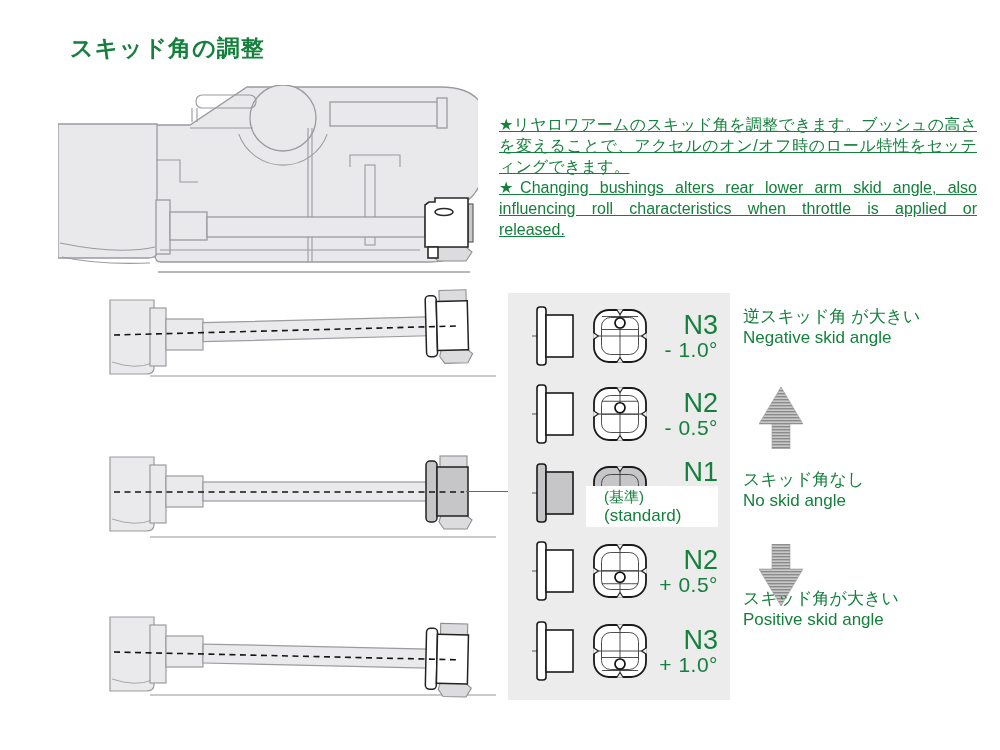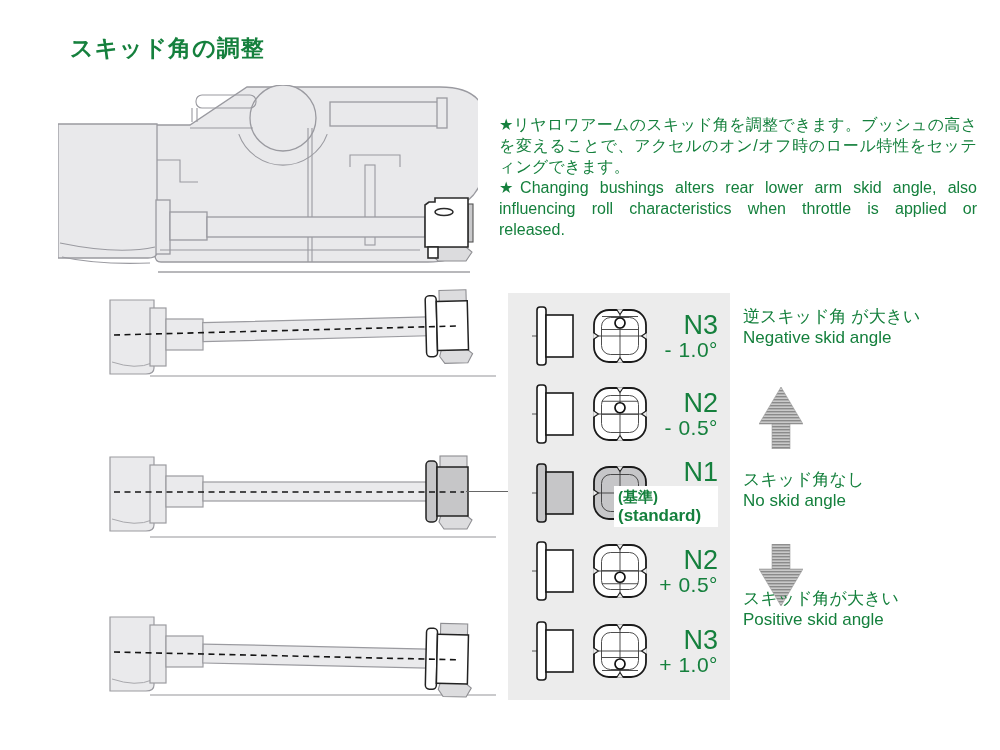--- a/index.html
+++ b/index.html
@@ -1,21 +1,21 @@
 <!DOCTYPE html>
 <html><head>
 <meta charset="utf-8">
 <style>
   html,body{margin:0;padding:0;background:#fff;}
   .page{position:relative;width:1000px;height:750px;background:#fff;overflow:hidden;
         font-family:"Liberation Sans","DejaVu Sans",sans-serif;color:#15803d;}
   .title{position:absolute;left:70px;top:33px;font-size:23px;font-weight:bold;letter-spacing:1px;margin:0;}
   
   .intro{position:absolute;left:499px;top:114px;width:478px;font-size:16px;}
-  .intro .ln{line-height:21px;text-align:justify;}
+  .intro .ln{line-height:21px;text-align:justify;text-decoration:underline;}
   .intro .ln.just{text-align-last:justify;}
   
   .chassis{position:absolute;left:58px;top:85px;}
   .chassis .body{fill:#e9e9eb;stroke:#9a9aa0;stroke-width:1.3;}
   .chassis .thin{fill:none;stroke:#9a9aa0;stroke-width:1.1;}
   .chassis .tab{fill:#dcdcde;stroke:#8e8e92;stroke-width:1.1;}
   .chassis .hub{fill:#fff;stroke:#2a2a2a;stroke-width:1.6;}
   .chassis .graytab{fill:#c9c9cb;stroke:#555;stroke-width:1.1;}
   .chassis .ground{stroke:#b8b8bb;stroke-width:2;fill:none;}
   
@@ -38,21 +38,21 @@
   .row.hl .fillable{fill:#c6c6c8;}
   .notch{fill:#ececec;stroke:#1a1a1a;stroke-width:1.1;}
   .thinline{stroke:#3a3a3a;stroke-width:0.9;fill:none;}
   .band-top,.band-bottom{stroke:#3a3a3a;stroke-width:0.9;}
   .hole{fill:#fff;stroke:#111;stroke-width:1.7;}
   .side-tick{stroke:#555;stroke-width:1;}
   .lbl{position:absolute;left:138px;top:0;width:72px;height:62px;display:flex;flex-direction:column;
        align-items:flex-end;justify-content:center;text-align:center;}
   .code{font-size:27px;line-height:27px;}
   .ang{font-size:21px;line-height:21px;letter-spacing:0.5px;}
-  .note-box{background:#fff;width:96px;margin-left:24px;padding:1px 4px;text-align:left;font-weight:bold;}
+  .note-box{background:#fff;width:96px;margin-left:24px;padding:1px 18px;text-align:left;}
   .note-jp{font-size:15px;line-height:19px;}
   .note-en{font-size:17px;line-height:20px;}
   
   .cap{position:absolute;left:743px;font-size:17px;line-height:21px;}
   .arrow{position:absolute;left:759px;}
 </style>
 </head>
 <body>
 
 <div class="page">

